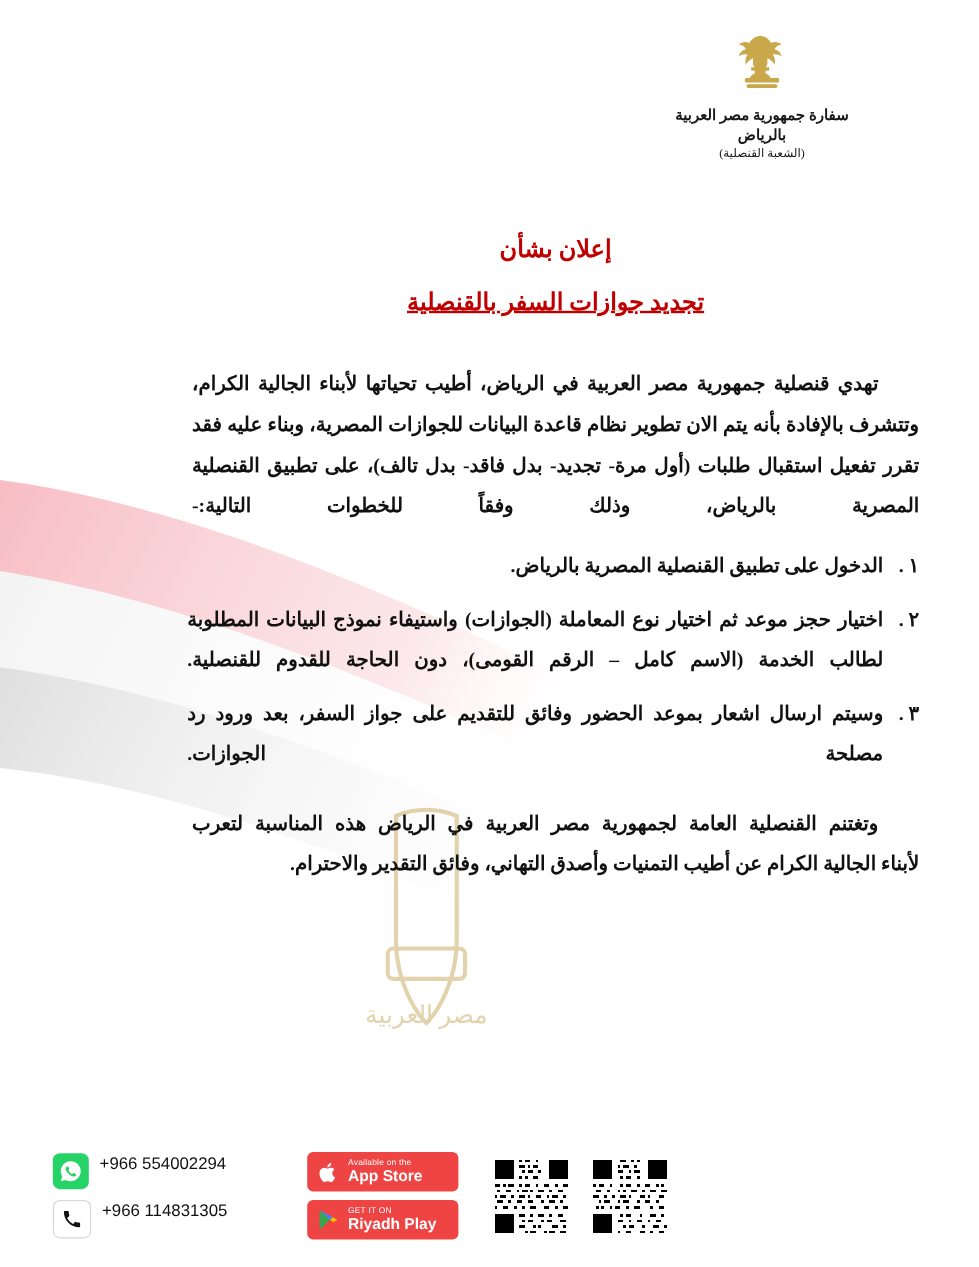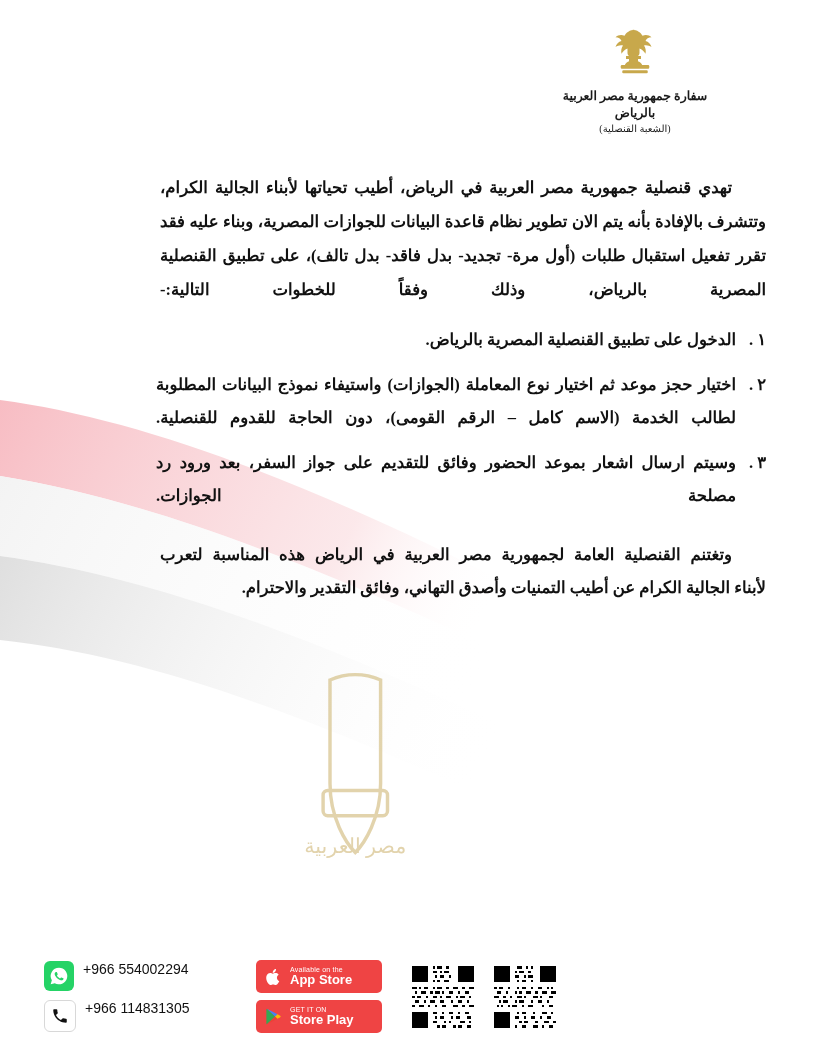--- a/index.html
+++ b/index.html
@@ -293,20 +293,24 @@
         </g>
       </svg>
       <div class="org-lines">
         <div class="org-line1">سفارة جمهورية مصر العربية</div>
         <div class="org-line2">بالرياض</div>
         <div class="org-line3">(الشعبة القنصلية)</div>
       </div>
     </div>
   </div>
 
+  <div class="title-block">
+    <div class="title-main">إعلان بشأن</div>
+    <div class="title-sub">تجديد جوازات السفر بالقنصلية</div>
+  </div>
 
   <div class="body-copy"><span class="intro-indent"></span><span>تهدي قنصلية جمهورية مصر العربية في الرياض، أطيب تحياتها لأبناء الجالية الكرام، وتتشرف بالإفادة بأنه يتم الان تطوير نظام قاعدة البيانات للجوازات المصرية، وبناء عليه فقد تقرر تفعيل استقبال طلبات (أول مرة- تجديد- بدل فاقد- بدل تالف)، على تطبيق القنصلية المصرية بالرياض، وذلك وفقاً للخطوات التالية:-</span></div>
 
   <ol class="steps">
     <li class="single">
       <span class="num">١ .</span>
       <span>الدخول على تطبيق القنصلية المصرية بالرياض.</span>
     </li>
     <li>
       <span class="num">٢ .</span>
@@ -360,21 +364,21 @@
       </div>
       <div class="badge">
         <svg width="19" height="21" viewBox="0 0 24 24" aria-hidden="true">
           <path fill="#34A853" d="M3.6 2.1 14 12 3.6 21.9c-.4-.2-.6-.7-.6-1.3V3.4c0-.6.2-1.1.6-1.3z"></path>
           <path fill="#4285F4" d="M3.6 2.1 17 9.3l-3 2.7z"></path>
           <path fill="#EA4335" d="M3.6 21.9 14 12l3 2.7z"></path>
           <path fill="#FBBC04" d="M17 9.3l3.4 1.8c.8.5.8 1.3 0 1.8L17 14.7 14 12z"></path>
         </svg>
         <span class="b-text">
           <span class="b-small">GET IT ON</span>
-          <span class="b-big">Store Play</span>
+          <span class="b-big">Riyadh Play</span>
         </span>
       </div>
     </div>
 
     <div class="qr-wrap">
       <svg class="qr" viewBox="0 0 29 29" shape-rendering="crispEdges" aria-hidden="true">
         <rect width="29" height="29" fill="#fff"></rect>
         <g fill="#000">
           <path d="M1 1h7v7h-7z M2 2h5v5h-5z M3 3h3v3h-3z"></path>
           <path d="M21 1h7v7h-7z M22 2h5v5h-5z M23 3h3v3h-3z"></path>

